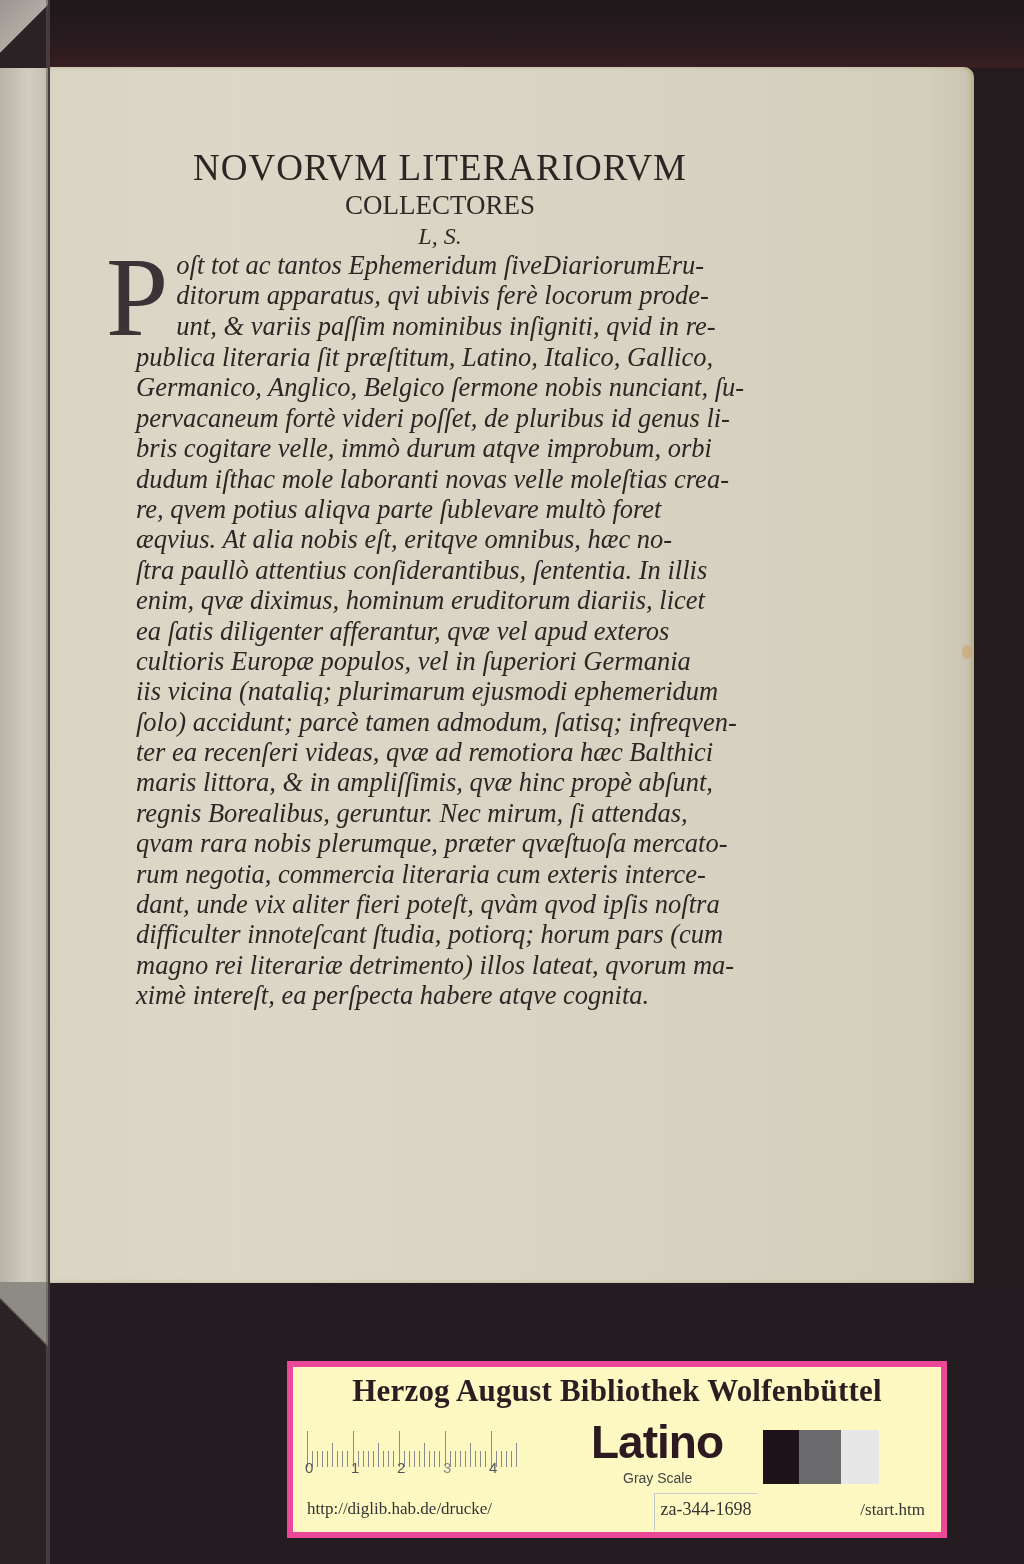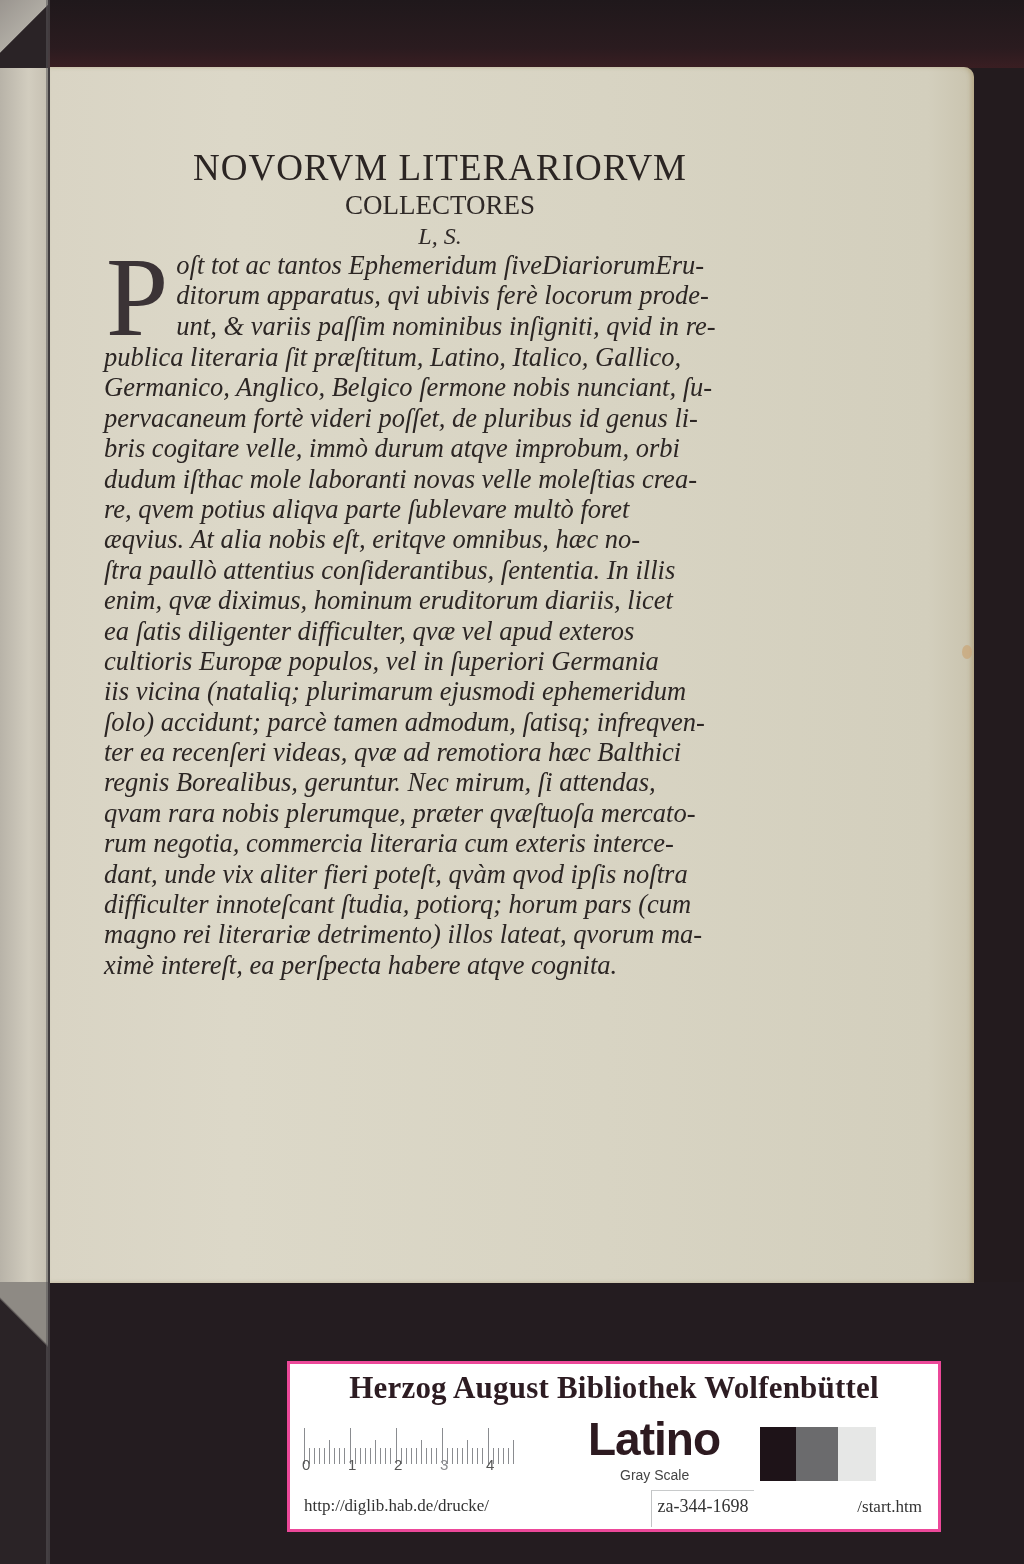--- a/index.html
+++ b/index.html
@@ -59,34 +59,34 @@
       position: absolute; left: 120px; top: 222px; width: 640px;
       text-align: center;
       font-size: 24px; font-style: italic; color: #2f2927; line-height: 28px;
     }
     .body-text {
       position: absolute; left: 104px; top: 250px; width: 676px;
       font-family: "Liberation Serif", serif;
       font-style: italic; font-size: 26.5px; line-height: 30.4px;
       color: #2c2624;
     }
-    .body-line { display: block; white-space: nowrap; height: 30.4px; }
+    .body-line { display: block; white-space: nowrap; height: 30.4px; margin-left: 32px; }
     .dropcap {
       float: left;
       font-style: normal;
       font-size: 112px; line-height: 86px;
       color: #3b3336; margin: 4px 8px 0 2px; height: 88px;
       font-family: "Liberation Serif", serif;
     }
 
     
     .label {
       position: absolute; left: 287px; top: 1361px; width: 648px; height: 165px;
-      background: #ffffff;
-      border: 3px solid #ec4899;
+      background: #fef9c3;
+      border: 6px solid #ec4899;
     }
     .label-title {
       position: absolute; left: 0; top: 6px; width: 648px; text-align: center;
       font-family: "Liberation Serif", serif; font-weight: bold;
       font-size: 31px; color: #2d1c22; letter-spacing: 0.2px;
     }
     .ruler {
       position: absolute; left: 14px; top: 56px; width: 215px; height: 44px;
     }
     .tick { position: absolute; bottom: 0; width: 1px; background: #8a8c90; }
@@ -147,25 +147,26 @@
   <span class="body-line">unt, &amp; variis paſſim nominibus inſigniti, qvid in re-</span>
   <span class="body-line" style="clear:left">publica literaria ſit præſtitum, Latino, Italico, Gallico,</span>
   <span class="body-line">Germanico, Anglico, Belgico ſermone nobis nunciant, ſu-</span>
   <span class="body-line">pervacaneum fortè videri poſſet, de pluribus id genus li-</span>
   <span class="body-line">bris cogitare velle, immò durum atqve improbum, orbi</span>
   <span class="body-line">dudum iſthac mole laboranti novas velle moleſtias crea-</span>
   <span class="body-line">re, qvem potius aliqva parte ſublevare multò foret</span>
   <span class="body-line">æqvius. At alia nobis eſt, eritqve omnibus, hæc no-</span>
   <span class="body-line">ſtra paullò attentius conſiderantibus, ſententia. In illis</span>
   <span class="body-line">enim, qvæ diximus, hominum eruditorum diariis, licet</span>
-  <span class="body-line">ea ſatis diligenter difficulter, qvæ vel apud exteros</span>
+  <span class="body-line">ea ſatis diligenter afferantur, qvæ vel apud exteros</span>
   <span class="body-line">cultioris Europæ populos, vel in ſuperiori Germania</span>
   <span class="body-line">iis vicina (nataliq; plurimarum ejusmodi ephemeridum</span>
   <span class="body-line">ſolo) accidunt; parcè tamen admodum, ſatisq; infreqven-</span>
   <span class="body-line">ter ea recenſeri videas, qvæ ad remotiora hæc Balthici</span>
+  <span class="body-line">maris littora, &amp; in ampliſſimis, qvæ hinc propè abſunt,</span>
   <span class="body-line">regnis Borealibus, geruntur. Nec mirum, ſi attendas,</span>
   <span class="body-line">qvam rara nobis plerumque, præter qvæſtuoſa mercato-</span>
   <span class="body-line">rum negotia, commercia literaria cum exteris interce-</span>
   <span class="body-line">dant, unde vix aliter fieri poteſt, qvàm qvod ipſis noſtra</span>
   <span class="body-line">difficulter innoteſcant ſtudia, potiorq; horum pars (cum</span>
   <span class="body-line">magno rei literariæ detrimento) illos lateat, qvorum ma-</span>
   <span class="body-line">ximè intereſt, ea perſpecta habere atqve cognita.</span>
 </div>
 
 <div class="label">

